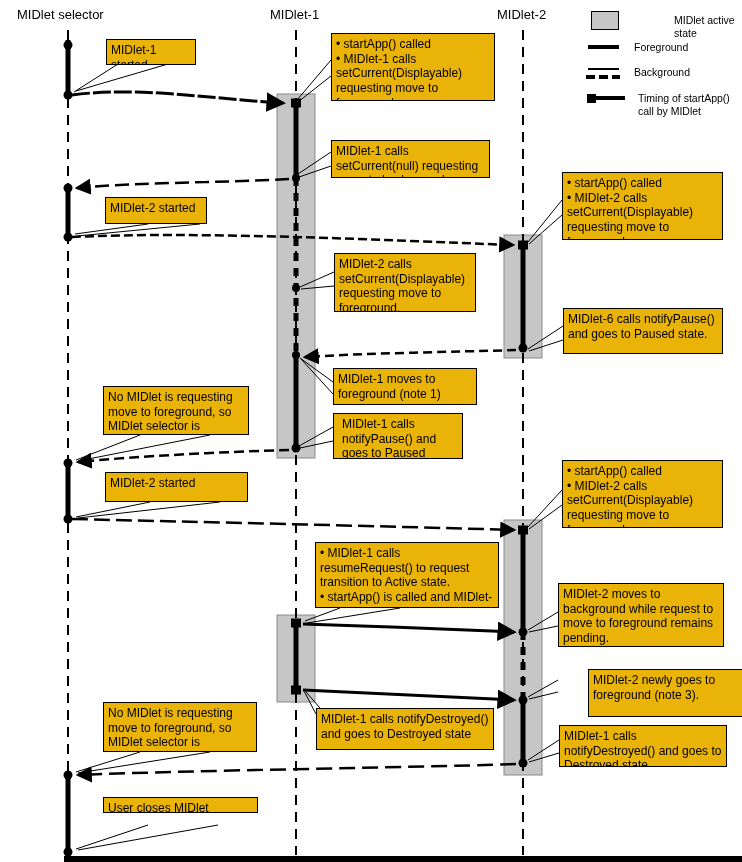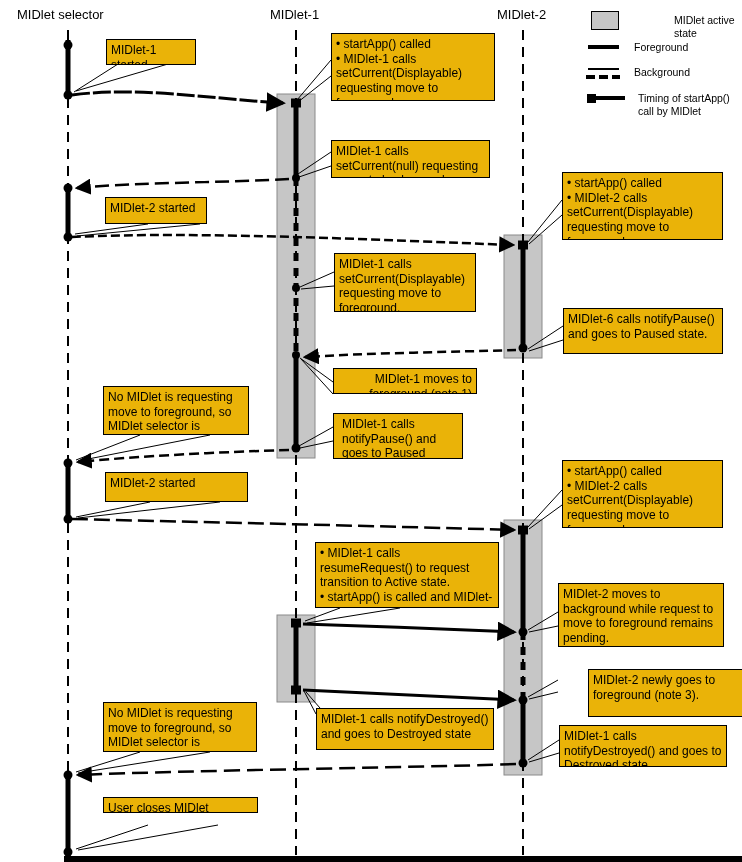--- a/index.html
+++ b/index.html
@@ -145,23 +145,23 @@
     </g>
   </svg>
 
   <div class="callout" style="left:106px;top:39px;width:90px;height:26px;">MIDlet-1 started</div>
   <div class="callout" style="left:331px;top:33px;width:164px;height:68px;">• startApp() called
 • MIDlet-1 calls setCurrent(Displayable) requesting move to  foreground.</div>
   <div class="callout" style="left:331px;top:140px;width:159px;height:38px;">MIDlet-1 calls setCurrent(null) requesting move to background.</div>
   <div class="callout" style="left:105px;top:197px;width:102px;height:27px;">MIDlet-2 started</div>
   <div class="callout" style="left:562px;top:172px;width:161px;height:68px;">• startApp() called
 • MIDlet-2 calls setCurrent(Displayable) requesting move to foreground.</div>
-  <div class="callout" style="left:334px;top:253px;width:142px;height:59px;">MIDlet-1 calls setCurrent(Displayable) requesting move to foreground.</div>
+  <div class="callout" style="left:334px;top:253px;width:142px;height:59px;">MIDlet-2 calls setCurrent(Displayable) requesting move to foreground.</div>
   <div class="callout" style="left:563px;top:308px;width:160px;height:46px;">MIDlet-6 calls notifyPause() and goes to Paused state.</div>
-  <div class="callout" style="left:333px;top:368px;width:144px;height:26px;text-align:right;">MIDlet-1 moves to foreground (note 1)</div>
+  <div class="callout" style="left:333px;top:368px;width:144px;height:37px;">MIDlet-1 moves to foreground (note 1)</div>
   <div class="callout" style="left:333px;top:413px;width:130px;height:46px;padding-left:8px;">MIDlet-1 calls notifyPause() and goes to Paused state.</div>
   <div class="callout" style="left:103px;top:386px;width:146px;height:49px;">No MIDlet is requesting move to foreground, so MIDlet selector is displayed.</div>
   <div class="callout" style="left:105px;top:472px;width:143px;height:30px;">MIDlet-2 started</div>
   <div class="callout" style="left:562px;top:460px;width:161px;height:68px;">• startApp() called
 • MIDlet-2 calls setCurrent(Displayable) requesting move to foreground.</div>
   <div class="callout" style="left:315px;top:542px;width:184px;height:66px;">• MIDlet-1 calls resumeRequest() to request transition to Active  state.
 • startApp() is called and MIDlet-1 newly goes to foreground (note 2).</div>
   <div class="callout" style="left:558px;top:583px;width:166px;height:64px;">MIDlet-2 moves to background while request to move to foreground remains pending.</div>
   <div class="callout" style="left:588px;top:669px;width:166px;height:48px;">MIDlet-2 newly goes to foreground (note 3).</div>
   <div class="callout" style="left:316px;top:708px;width:178px;height:42px;">MIDlet-1 calls notifyDestroyed() and goes to Destroyed state</div>

